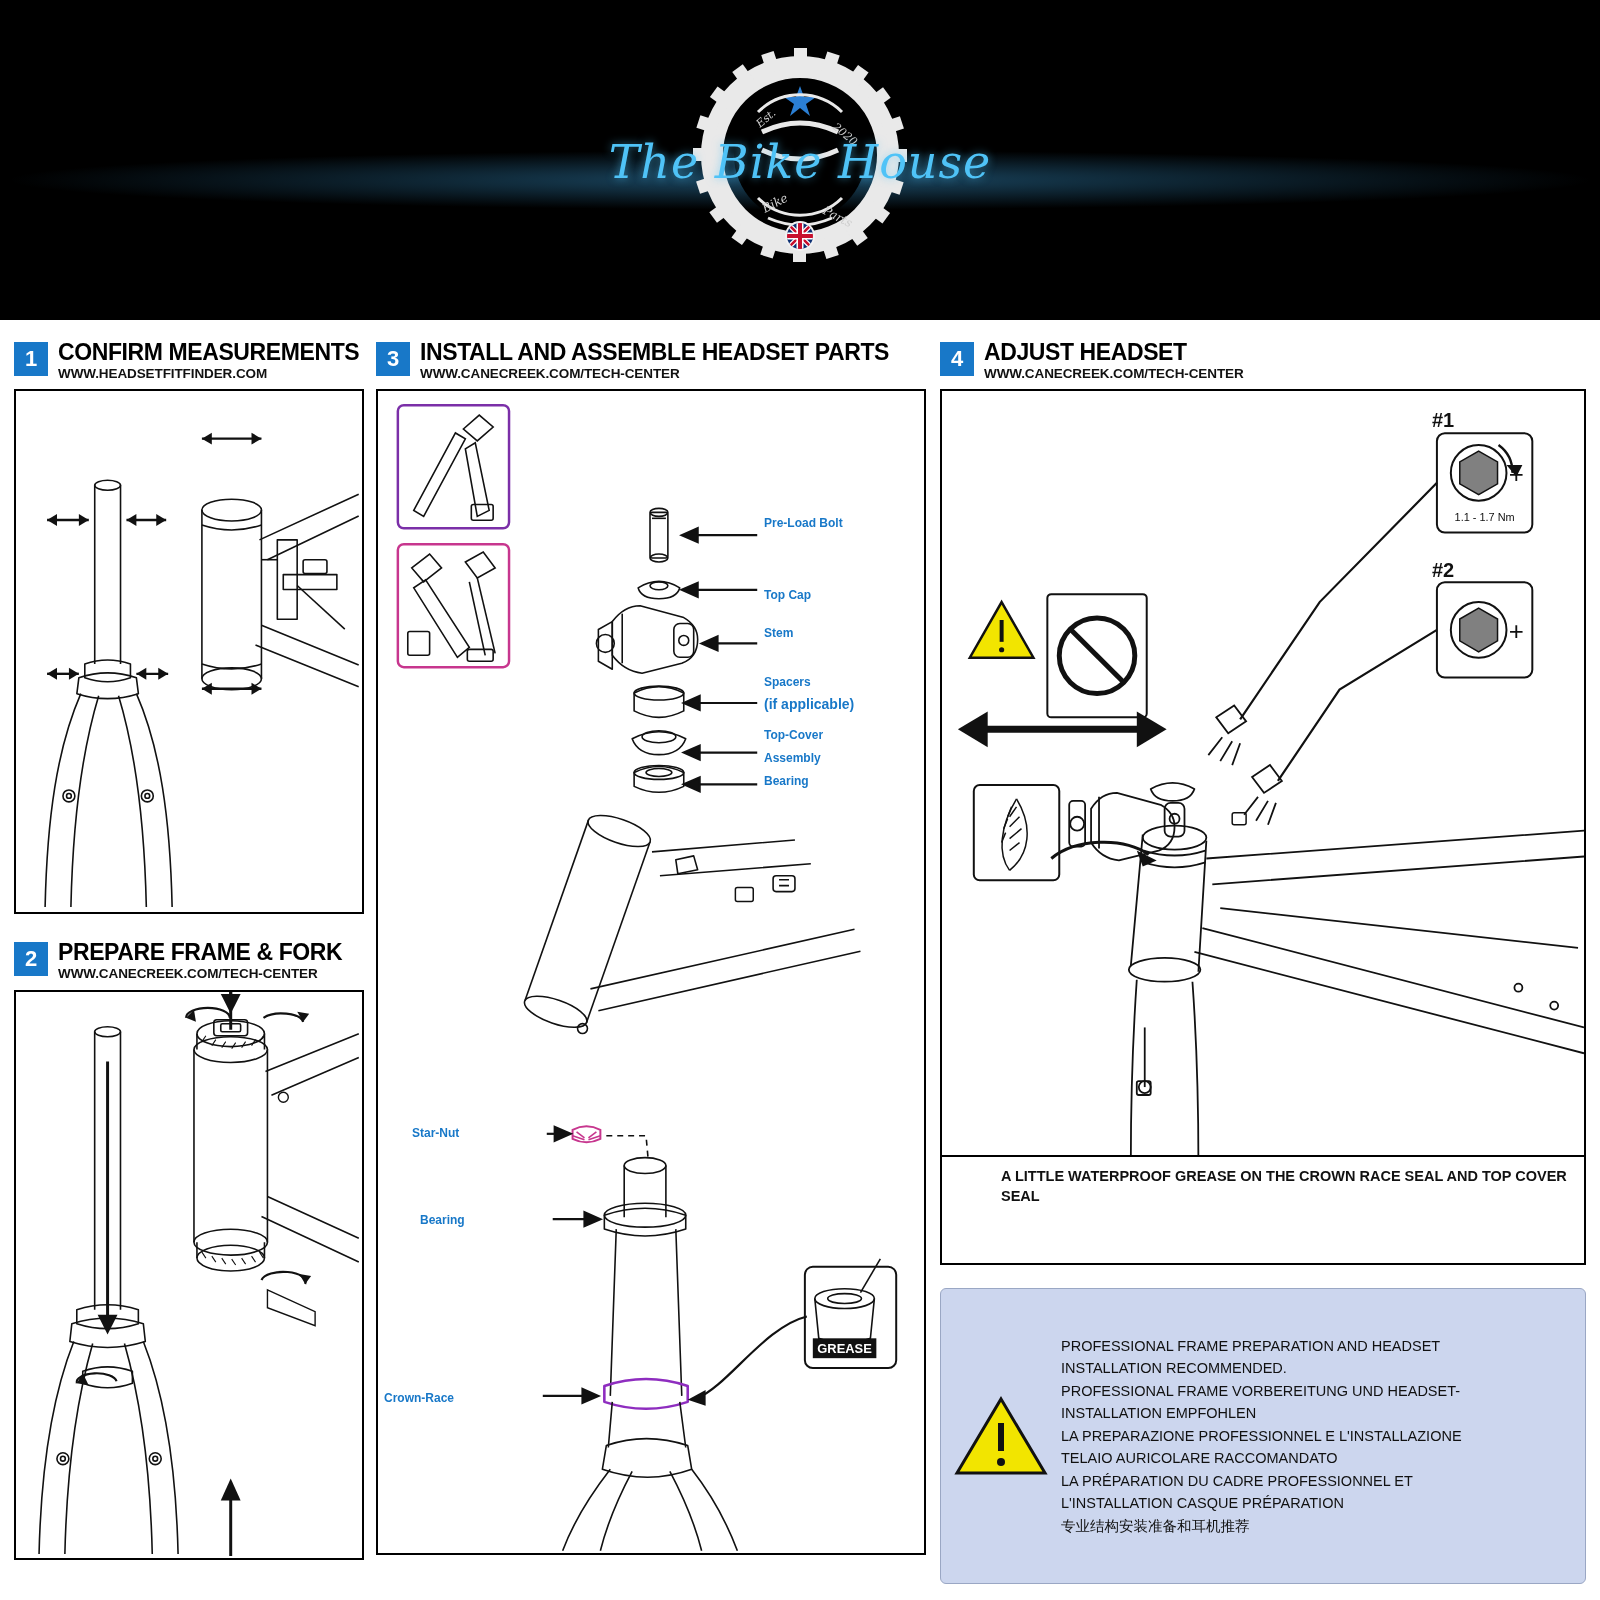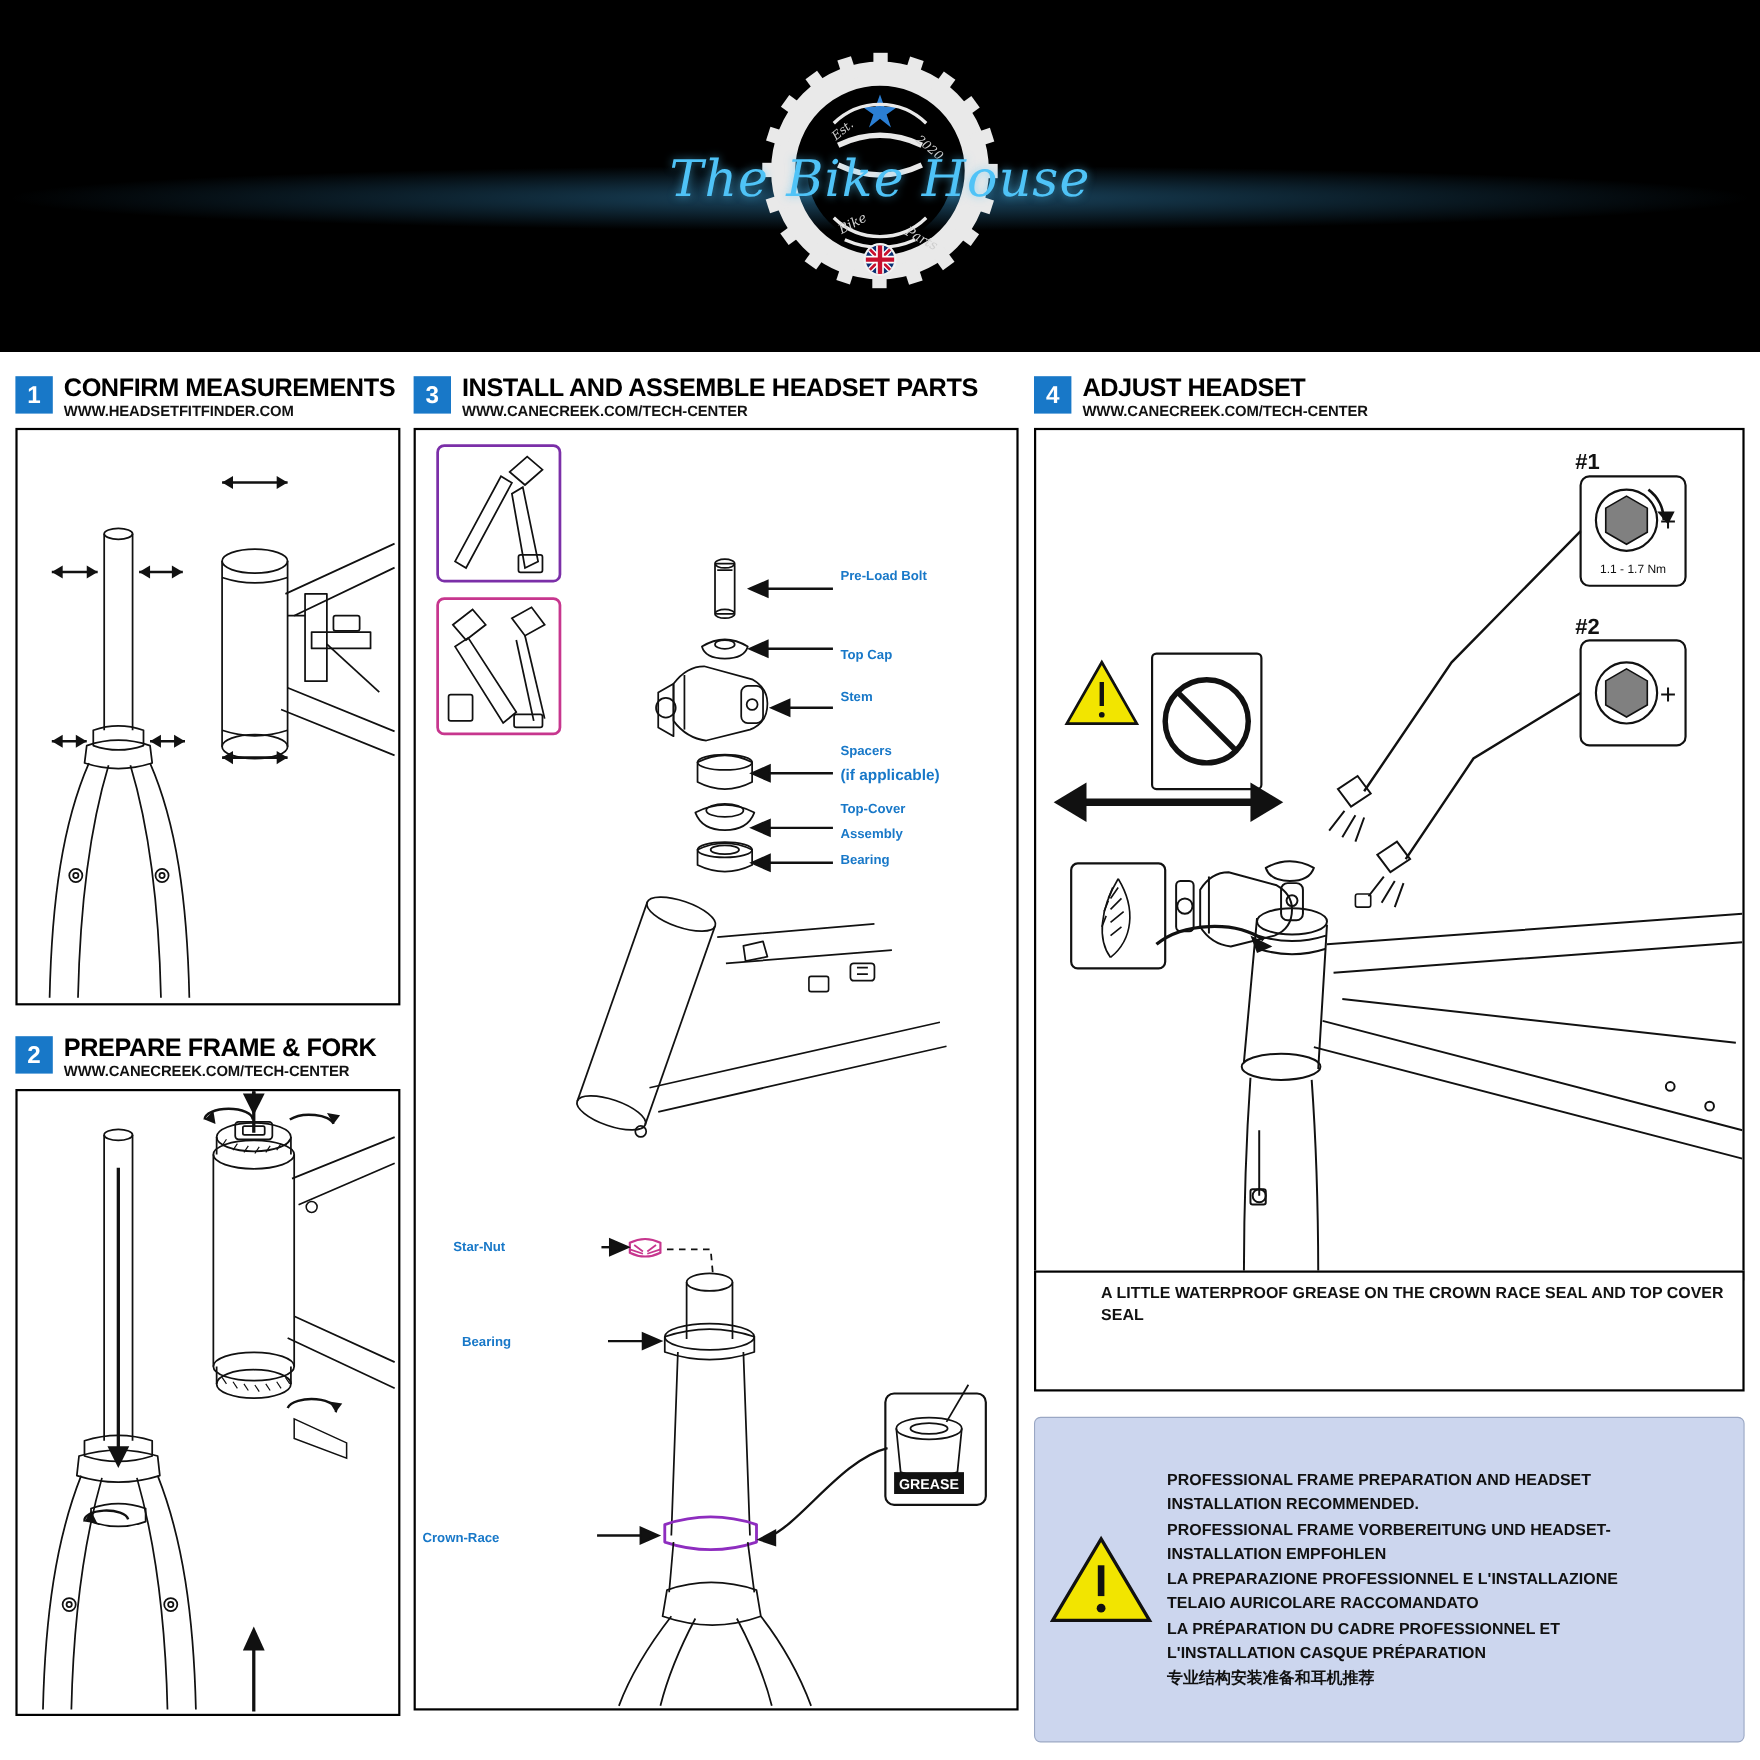--- a/index.html
+++ b/index.html
@@ -94,21 +94,21 @@
     color:#1878C8; font-weight:bold; font-size:21px; margin-bottom:4px;
   }
   #tip .tip-body {
     font-size:14.5px; font-weight:bold; color:#111; line-height:1.35;margin-left:45px;
   }
 
   
   #warn {
     position:absolute; left:940px; top:1288px; width:646px; height:296px;
     border:1px solid #9aa7c4; background:#ccd6ee; border-radius:6px;
-    display:flex; align-items:center;font-weight:bold;
+    display:flex; align-items:center;
   }
   #warn .tri { width:120px; flex:0 0 120px; display:flex; justify-content:center; }
   #warn .wtext { font-size:14.5px; color:#111; line-height:1.55; padding-right:14px; }
   #warn .wtext div { white-space:nowrap; }
   svg { overflow:visible; }
   .nofill { fill:none; }
 </style>
 </head>
 <body>
 

